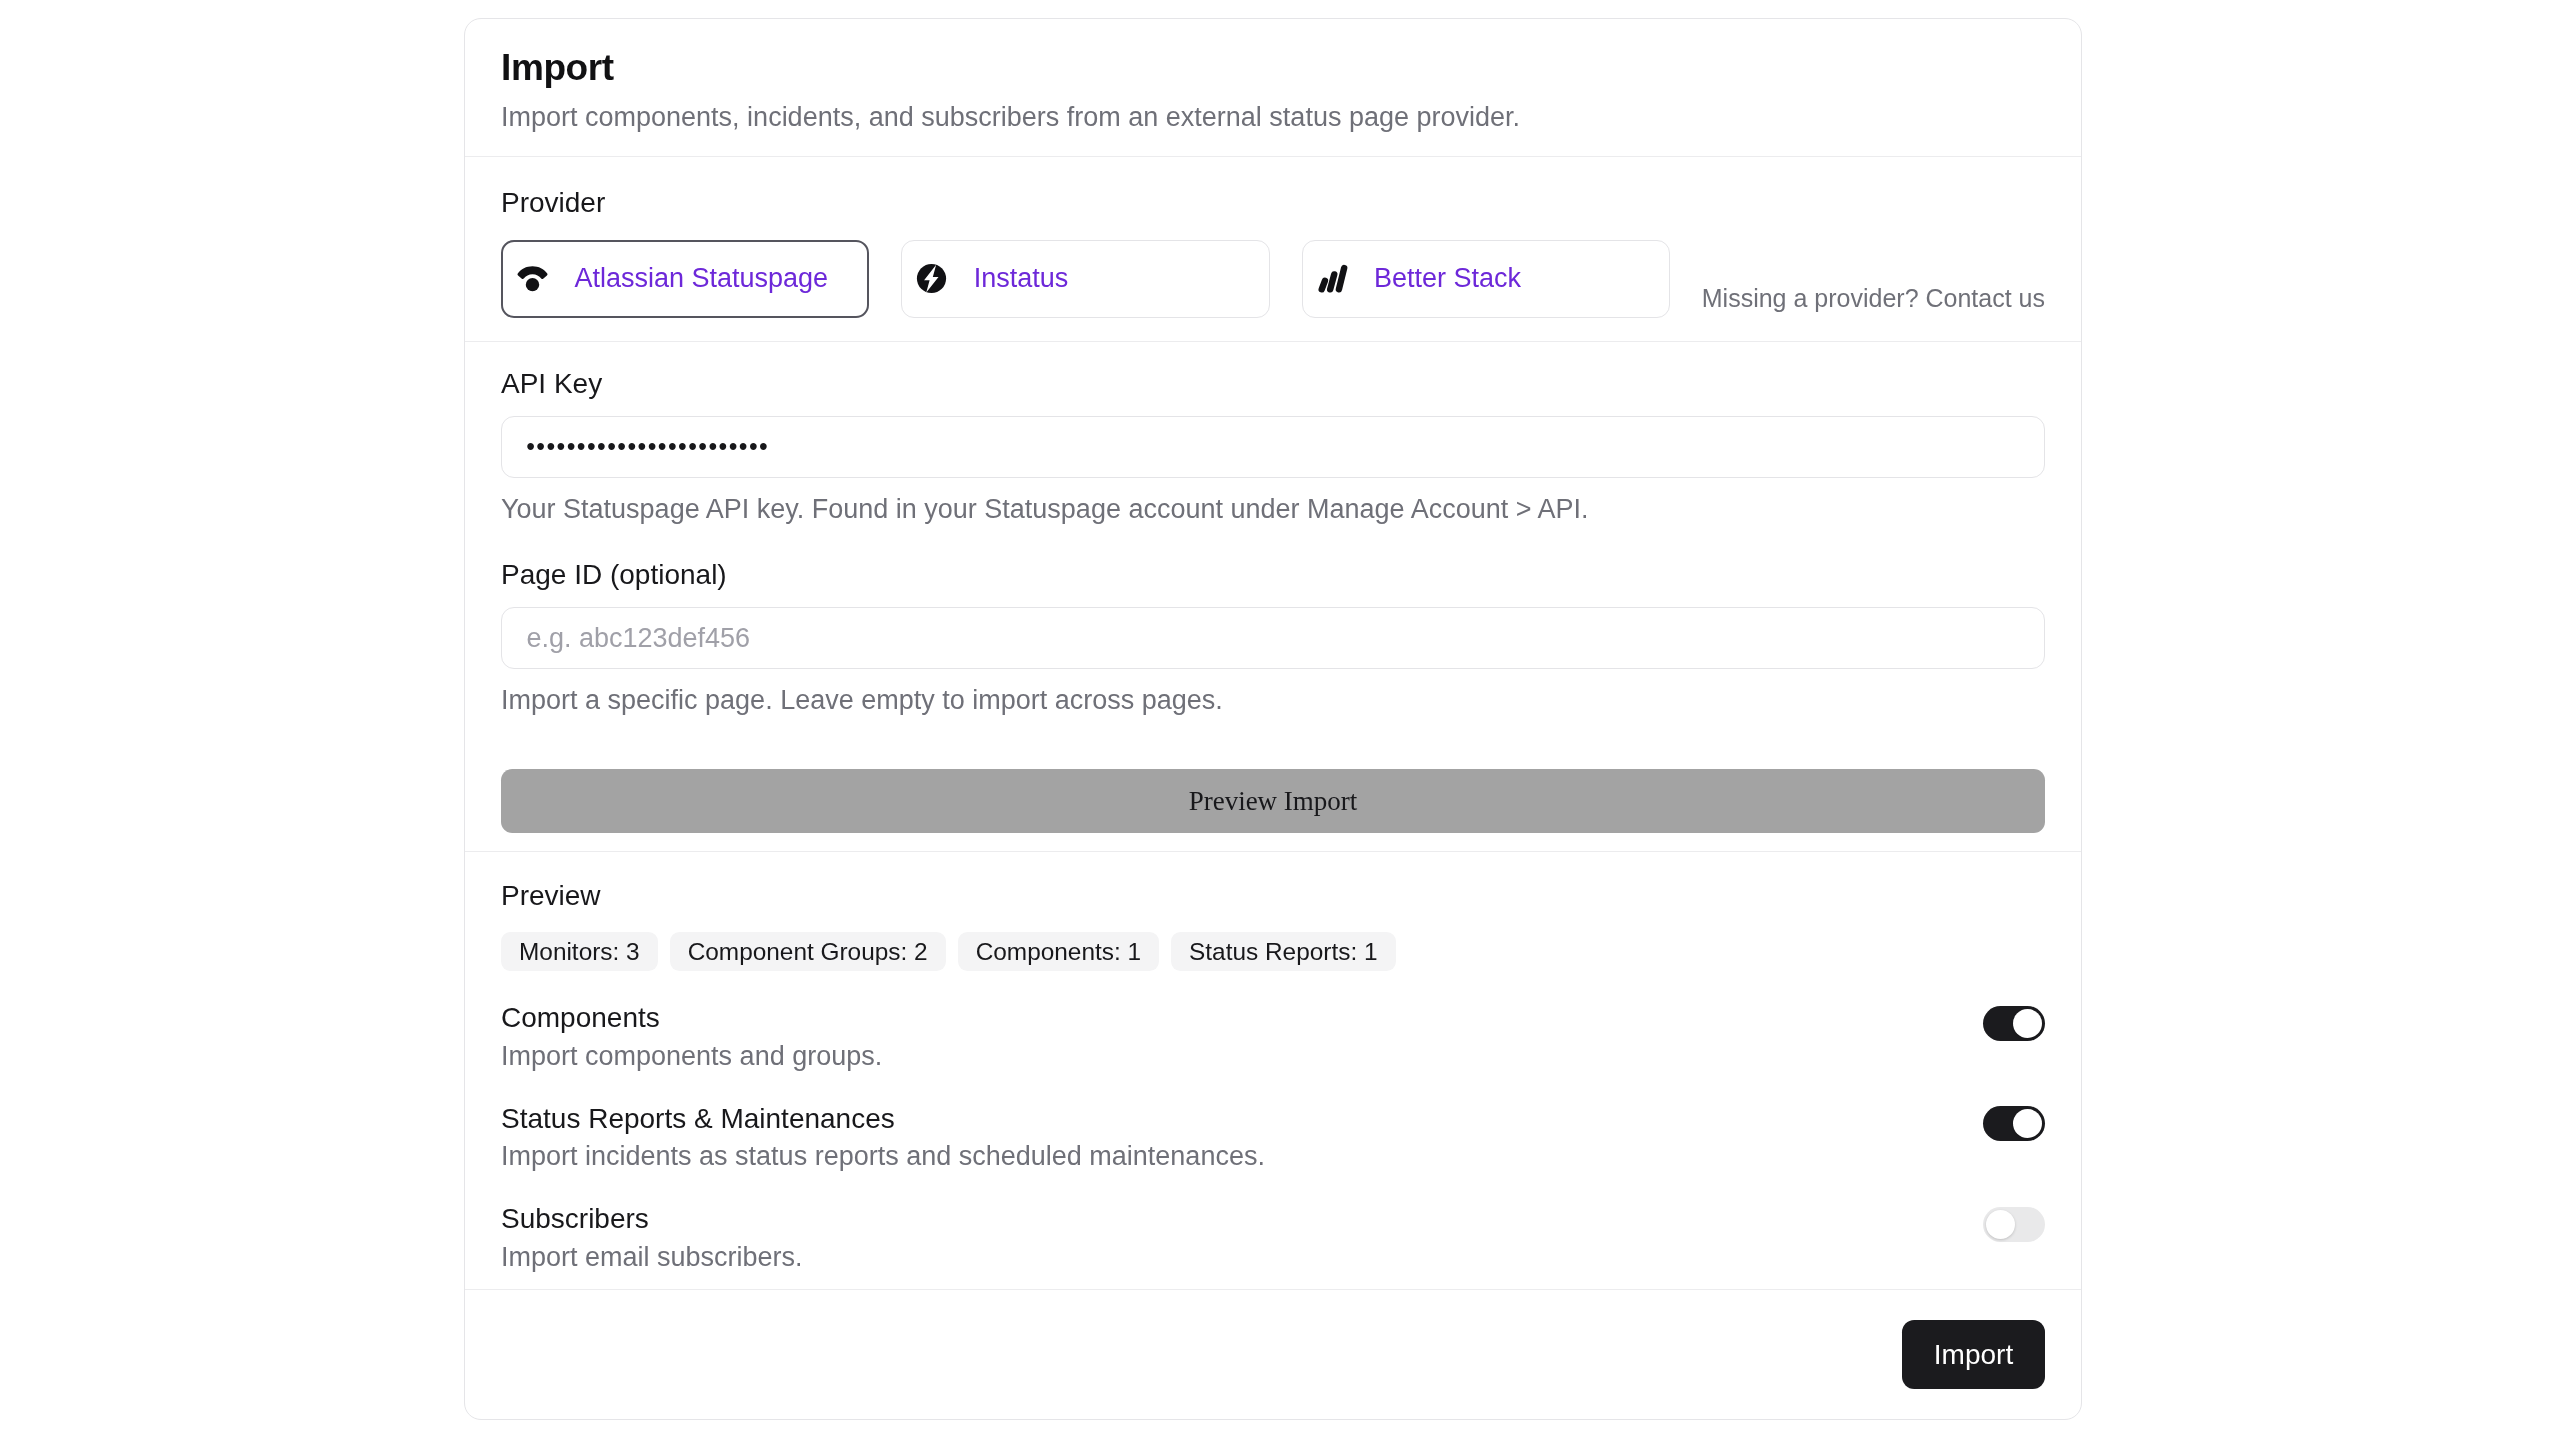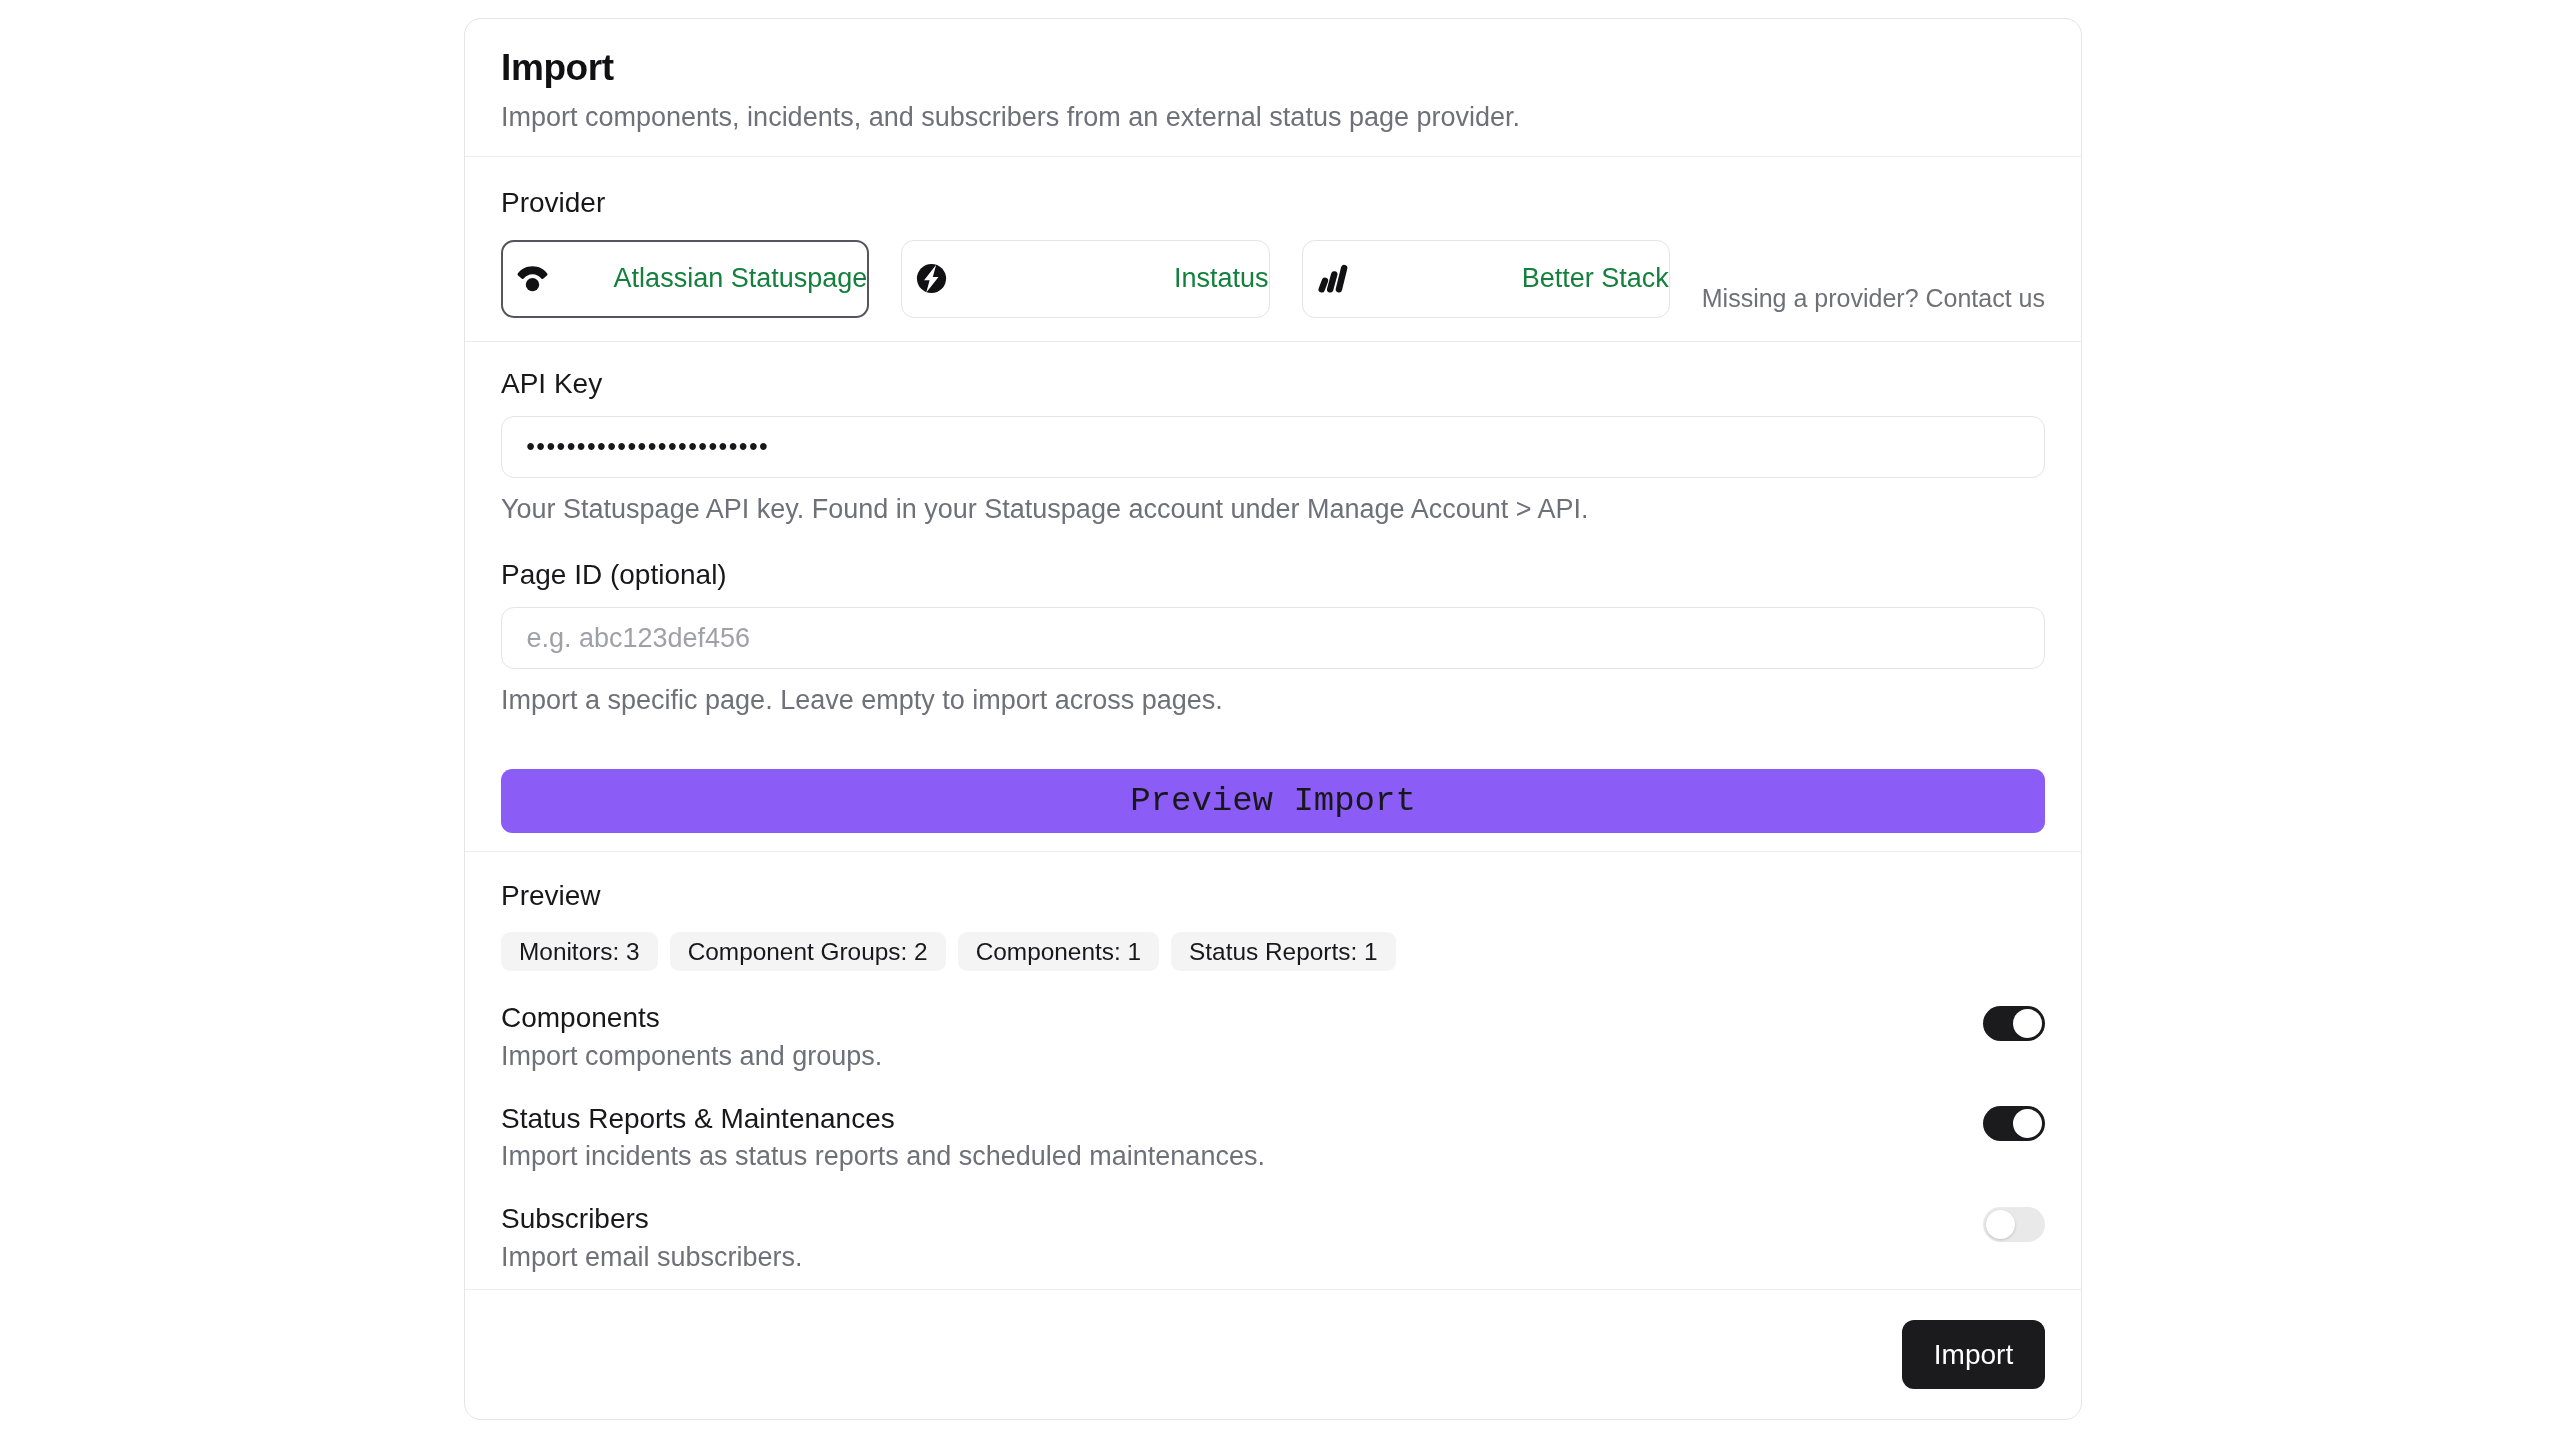--- a/index.html
+++ b/index.html
@@ -36,23 +36,22 @@
   .provider-row { display: flex; gap: 32px; margin-top: 20.7px; align-items: stretch; }
   .provider-btn {
     width: 374px; height: 78px;
     box-sizing: border-box;
     background: #fff;
     border: 1.9px solid #e4e4e7;
     border-radius: 13px;
     display: flex; align-items: center;
     gap: 24.4px; padding: 0 0 0 12px;
     font-family: inherit;
-    font-size: 27px; font-weight: 500; color: #15803d;
+    font-size: 27px; font-weight: 500; color: #6d28d9;
     cursor: pointer;
-    justify-content: space-between;
   }
   .provider-btn.selected { border: 2.8px solid #55555e; }
   .picon { width: 35px; height: 35px; display: inline-flex; flex: none; }
   .picon svg { width: 100%; height: 100%; }
   .missing {
     margin-left: auto; align-self: flex-end;
     margin-bottom: 5px;
     font-size: 25px; color: #6f7078;
     white-space: nowrap; cursor: pointer;
   }
@@ -69,23 +68,23 @@
     font-size: 27px; color: #18181b;
     outline: none; background: #fff;
   }
   .text-input::placeholder { color: #a0a0a8; }
   .text-input.masked { font-size: 23.5px; font-weight: 700; letter-spacing: 1.9px; }
   .helper { margin-top: 16px; font-size: 27px; color: #6f7078; }
   .mt-sect { margin-top: 34px; }
   .preview-import-btn {
     display: block; width: 100%;
     height: 64px; margin-top: 53px;
-    background: #8b5cf6; border: none; border-radius: 11.3px;
-    font-family: Liberation Mono, monospace;
-    font-size: 34px; font-weight: 500; color: #18181b;
+    background: #a3a3a3; border: none; border-radius: 11.3px;
+    font-family: Liberation Serif, serif;
+    font-size: 27px; font-weight: 500; color: #18181b;
     cursor: pointer;
   }
 
   
   .sec-preview { height: 438px; padding-top: 28px; }
   .badges { display: flex; gap: 12px; margin-top: 20px; }
   .badge {
     height: 39px; display: inline-flex; align-items: center;
     padding: 0 18px; background: #f4f4f5;
     border-radius: 9.4px; font-size: 24.4px; color: #18181b;

